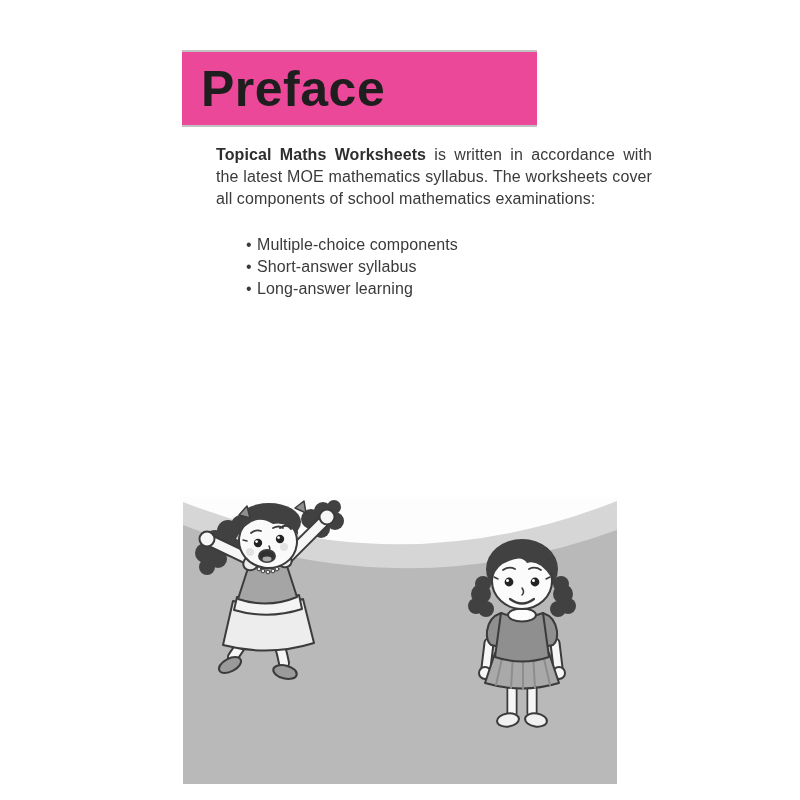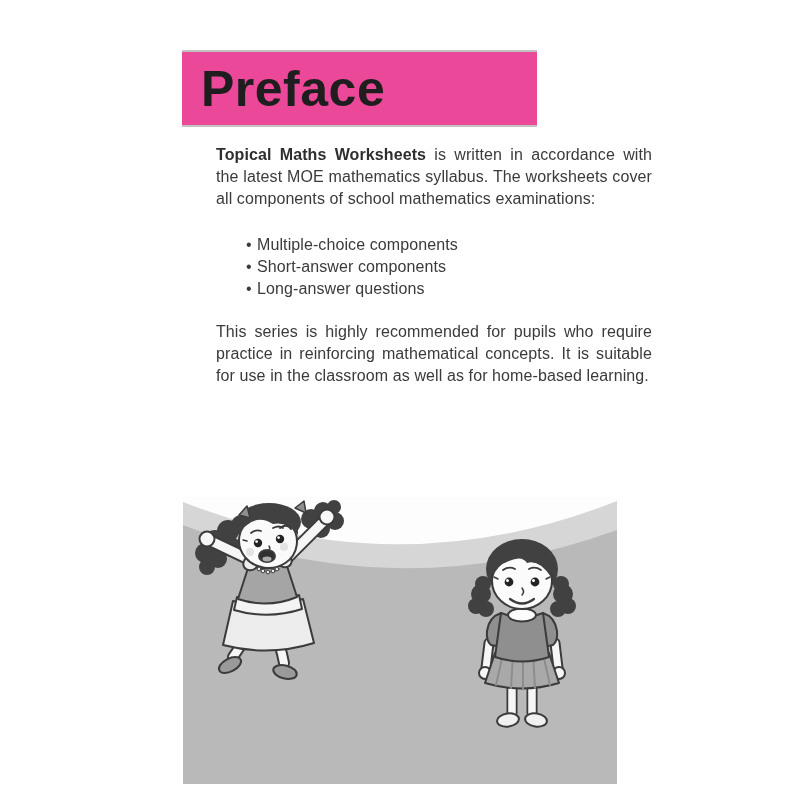--- a/index.html
+++ b/index.html
@@ -55,30 +55,29 @@
   <div class="content">
     <p><span class="lead-bold">Topical Maths Worksheets</span><span> is written in accordance with the latest MOE mathematics syllabus. The worksheets cover all components of school mathematics examinations:</span></p>
 
     <ul class="bullets">
       <li>
         <span class="bullet-marker">•</span>
         <span>Multiple-choice components</span>
       </li>
       <li>
         <span class="bullet-marker">•</span>
-        <span>Short-answer components</span>
+        <span>Short-answer syllabus</span>
       </li>
       <li>
         <span class="bullet-marker">•</span>
-        <span>Long-answer questions</span>
+        <span>Long-answer learning</span>
       </li>
     </ul>
 
 
-    <p class="p-recommend">This series is highly recommended for pupils who require practice in reinforcing mathematical concepts. It is suitable for use in the classroom as well as for home-based learning.</p>
   </div>
 
   <div class="illustration">
     <svg width="434" height="287" viewBox="0 0 434 287" xmlns="http://www.w3.org/2000/svg">
 
       <rect width="434" height="287" fill="#b9b9b9"></rect>
       <path d="M0,28 Q217,112 434,33 L434,0 L0,0 Z" fill="#d6d6d6"></path>
       <path d="M0,5 Q217,90 434,4 L434,0 L0,0 Z" fill="#fdfdfd"></path>
 
       <g stroke-linecap="round" stroke-linejoin="round">

